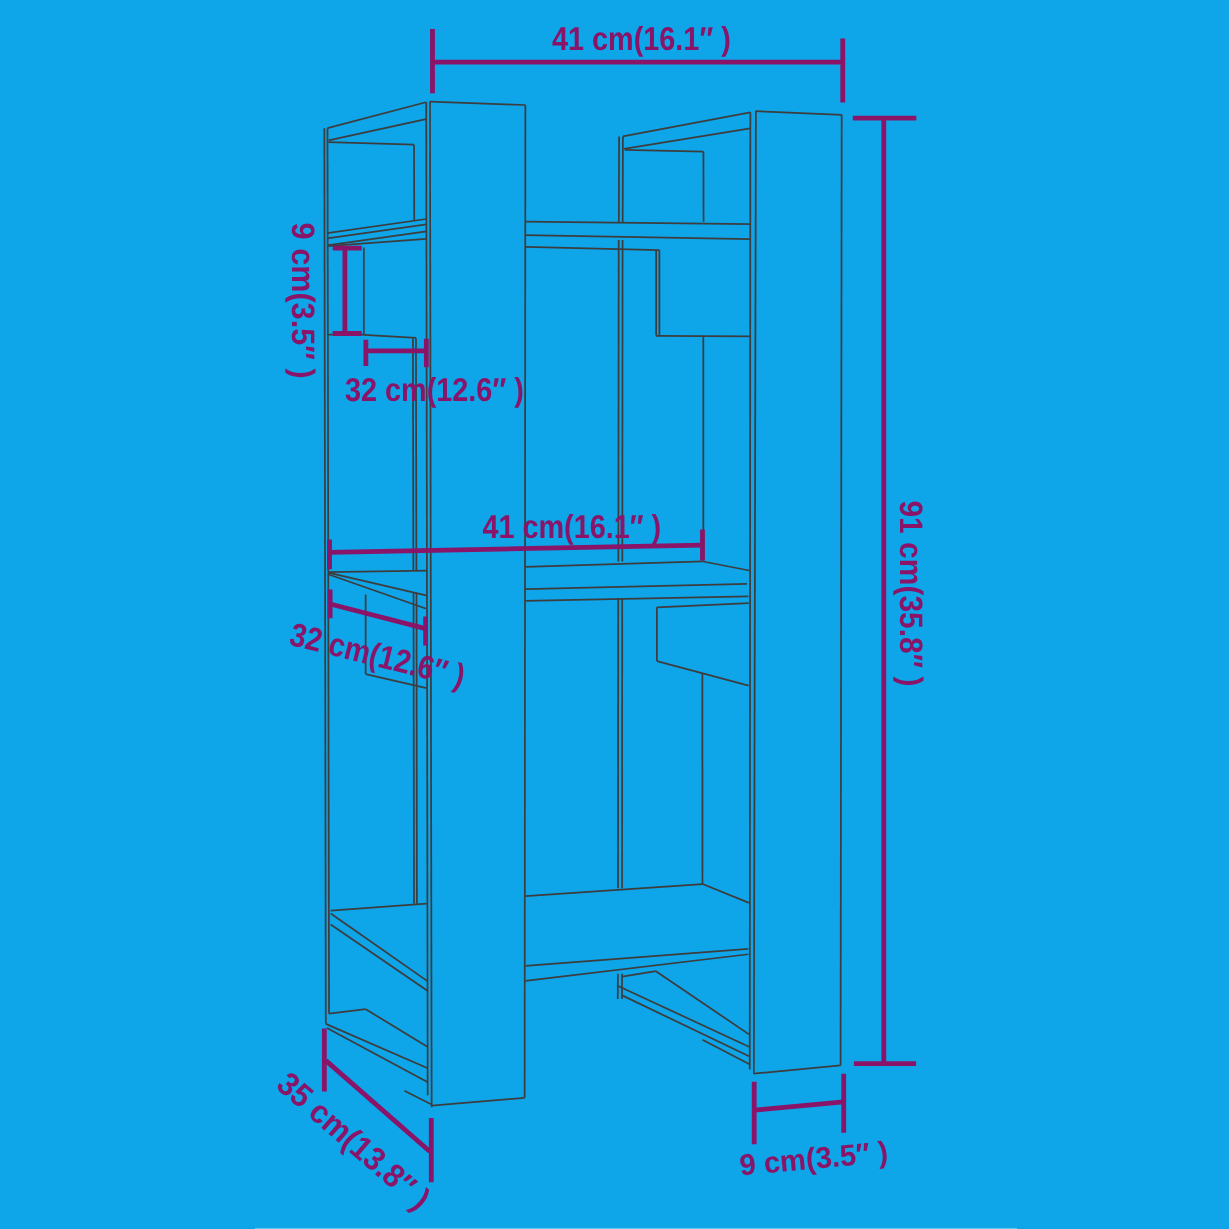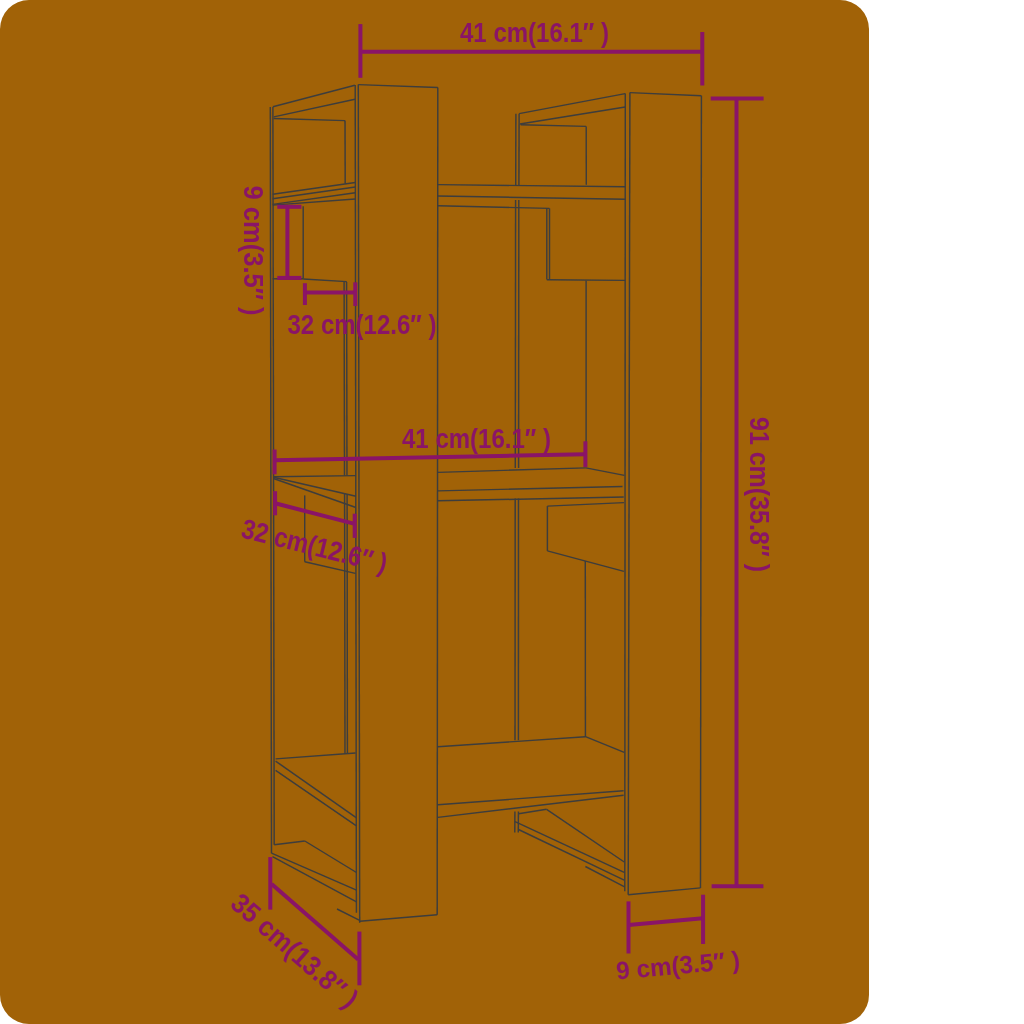--- a/index.html
+++ b/index.html
@@ -1,16 +1,16 @@
 <!DOCTYPE html>
 <html><head>
 <meta charset="utf-8">
 <style>
   html,body{margin:0;padding:0;background:#ffffff;}
-  .wrap{width:869px;height:1024px;position:relative;background:#a16207;overflow:hidden;border-radius:29px;}
+  .wrap{width:1024px;height:1024px;position:relative;background:#0ea5e9;overflow:hidden;}
   svg{position:absolute;left:0;top:0;filter:blur(0.4px);}
   text{font-family:"Liberation Sans", sans-serif;font-weight:bold;fill:#8a1467;}
 </style>
 </head>
 <body>
 <div class="wrap">
 <svg width="1024" height="1024" viewBox="0 0 1024 1024">
 <g stroke="#3d3d3d" stroke-width="1.45" fill="none" stroke-linecap="butt">
 
 <g>

